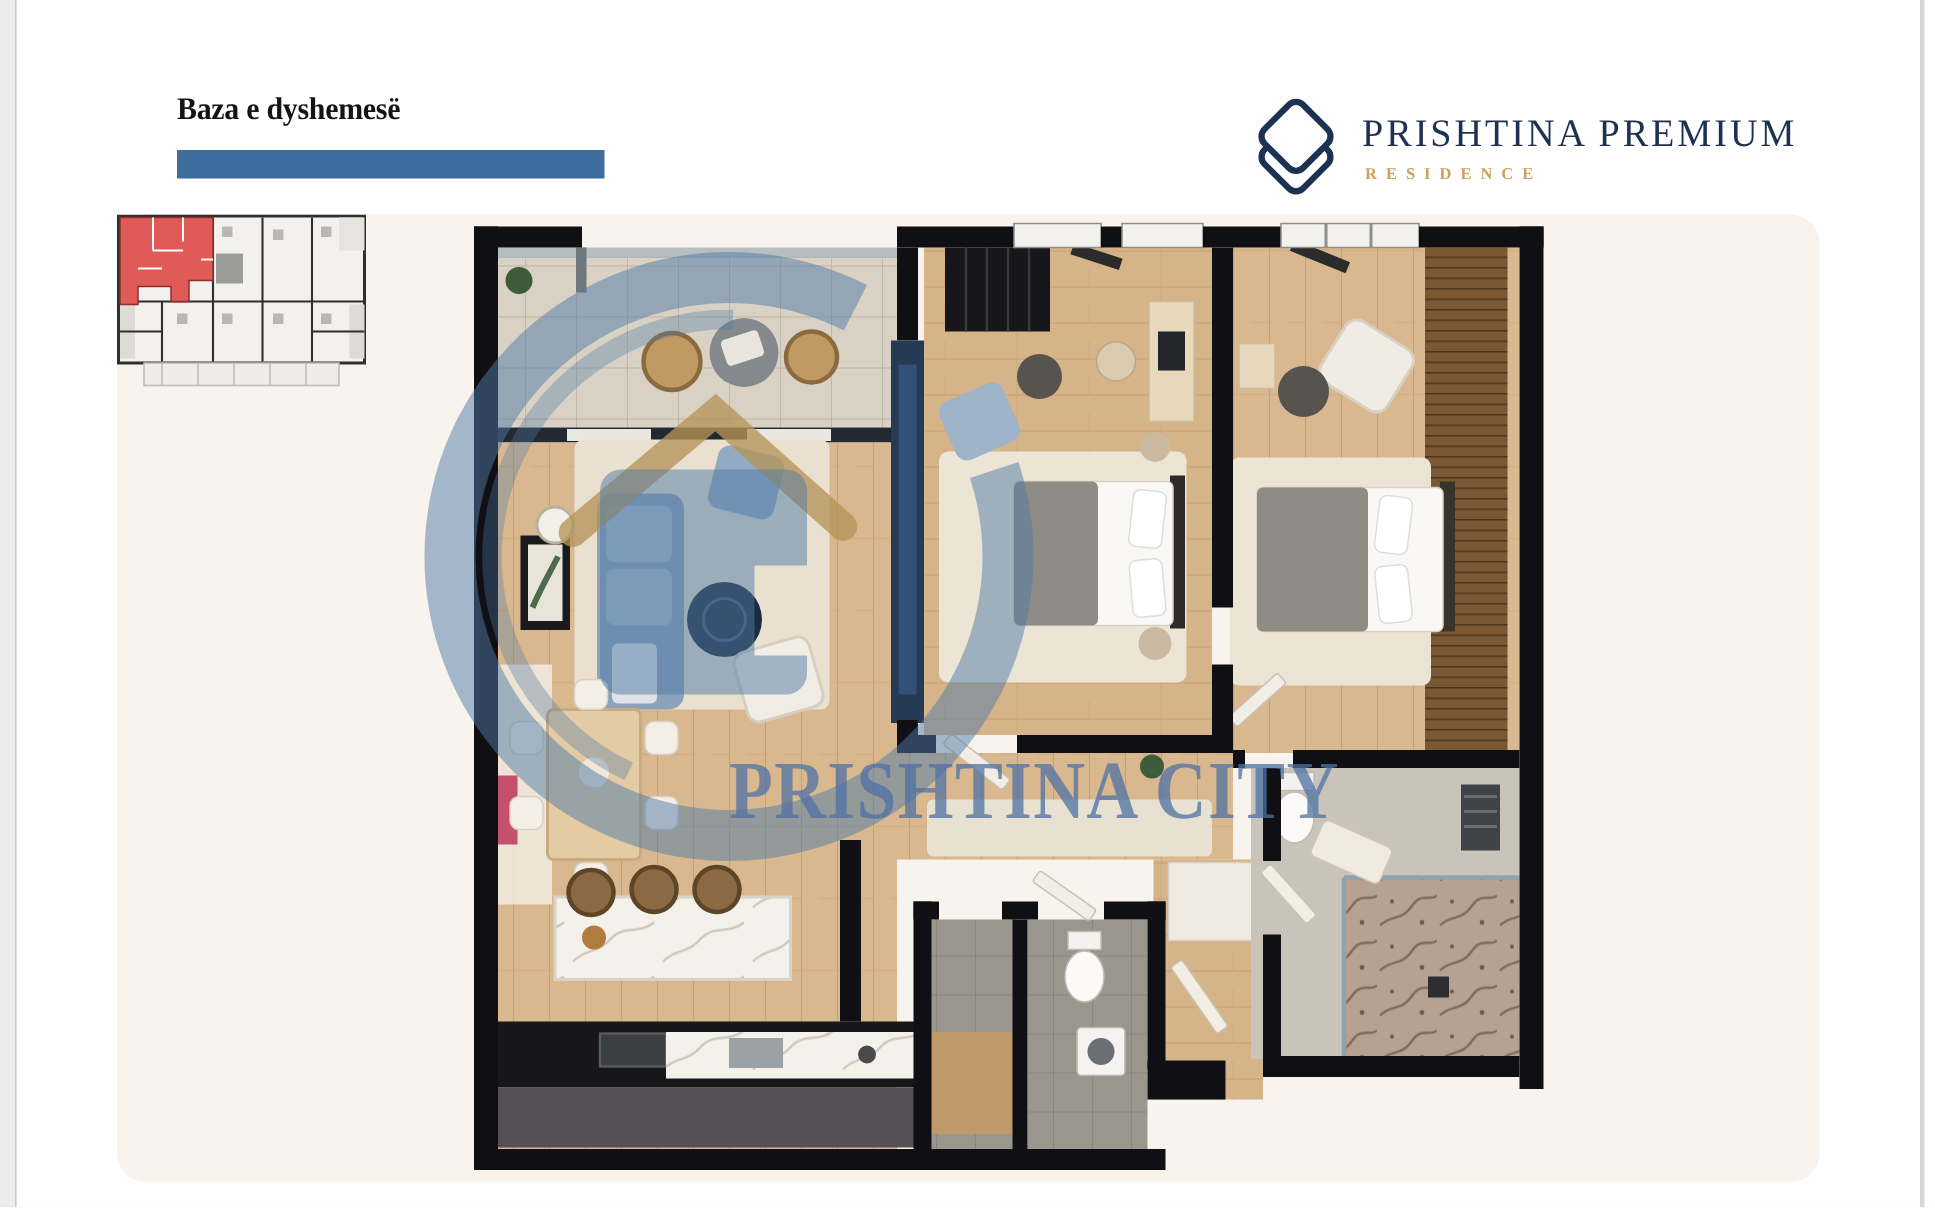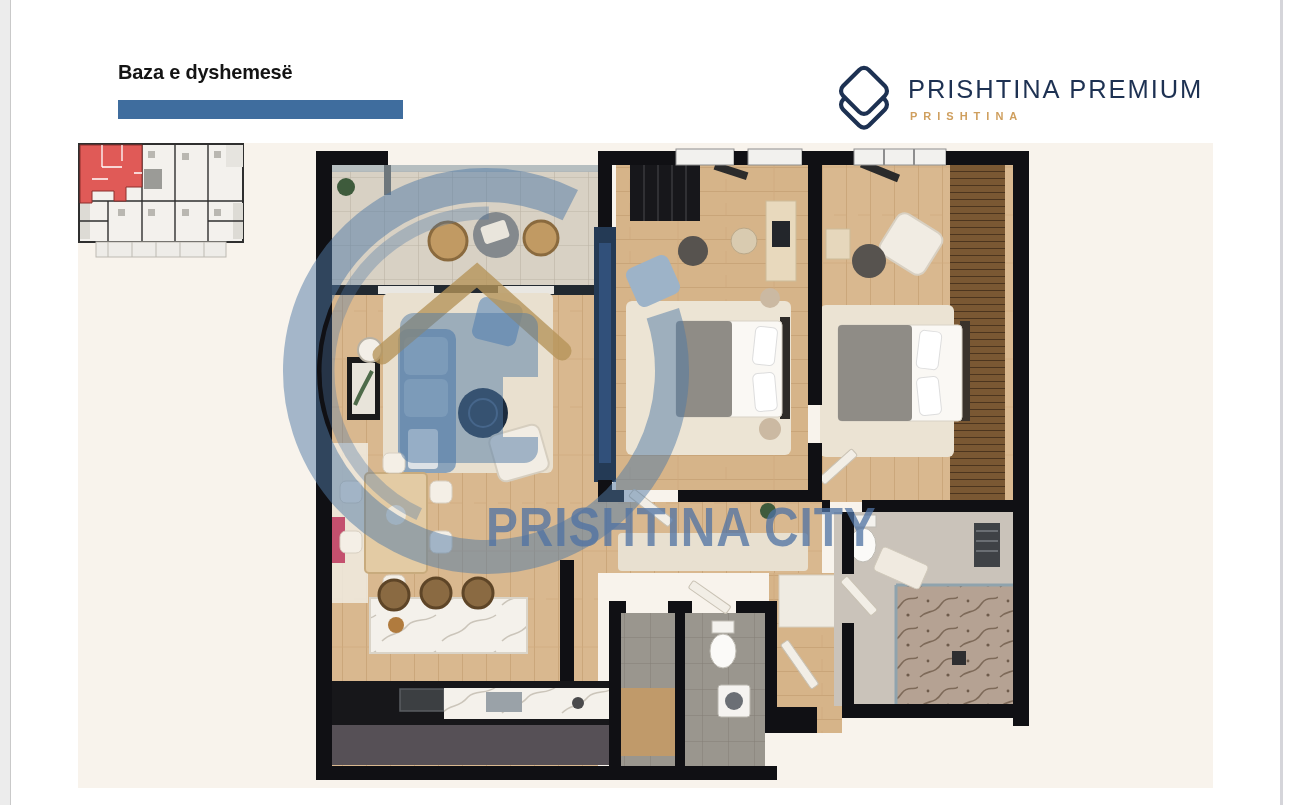--- a/index.html
+++ b/index.html
@@ -1,34 +1,34 @@
 <!DOCTYPE html>
 <html style="--accent-bar: #3F6D9E; --brand-navy: #1D3152; --brand-gold: #CF9F5E; --watermark-blue: #4F79A5; --highlight-red: #E05A57; --wall-black: #101014; --floor-wood: #D9B88F; --plan-bg: #F8F3EC;"><head>
 <meta charset="utf-8">
 <style>
   html,body{margin:0;padding:0;background:#fff;}
   .page{position:relative;width:1290px;height:805px;background:#ffffff;overflow:hidden;
-        font-family:Liberation Sans, sans-serif;}
+        font-family:Liberation Serif, serif;}
   .edge-left{position:absolute;left:0;top:0;width:10px;height:805px;background:#ececec;border-right:1px solid #c9c9c9;}
   .edge-right{position:absolute;left:1280px;top:0;width:3px;height:805px;background:#d5d5da;}
 
   
   .doc-title{position:absolute;left:118px;top:60px;font-size:21px;font-weight:bold;color:#141414;
              letter-spacing:-0.2px;transform:scaleX(.95);transform-origin:left;}
   .title-bar{position:absolute;left:118px;top:100px;width:285px;height:19px;background:var(--accent-bar,#3F6D9E);}
 
   .brand{position:absolute;left:826px;top:58px;width:360px;height:80px;text-align:center;}
   .brand-logo{position:absolute;left:0;top:0;width:76px;height:78px;}
   .brand-name{position:absolute;left:82px;top:16px;font-size:26px;letter-spacing:2px;color:var(--brand-navy,#1D3152);
               font-weight:500;white-space:nowrap;transform:scaleX(.98);transform-origin:left;}
   .brand-sub{position:absolute;left:84px;top:52px;font-size:11px;letter-spacing:6px;color:var(--brand-gold,#CF9F5E);
              font-weight:bold;}
 
   
-  .plan{position:absolute;left:78px;top:143px;width:1135px;height:645px;background:var(--plan-bg,#F8F3EC);}
+  .plan{position:absolute;left:78px;top:143px;width:1135px;height:645px;background:var(--plan-bg,#F8F3EC);border-radius:19px;}
   .plan svg{position:absolute;left:0;top:0;}
   .wm-text{position:absolute;left:408px;top:352px;font-size:55px;font-weight:bold;letter-spacing:1px;
            color:rgba(77,114,163,0.75);white-space:nowrap;transform:scaleX(.87);transform-origin:left;}
   .wall{fill:var(--wall-black,#101014);}
   .inset{position:absolute;left:968px;top:520px;width:167px;height:118px;}
 </style>
 </head>
 <body>
 
 <div class="page">
@@ -53,21 +53,21 @@
         </clipPath>
       <g clip-path="url(#dclip)">
         <rect x="42" y="20" width="9" height="50" fill="#D9A85F"></rect>
         <rect x="31" y="32" width="9" height="40" fill="#E4BE82"></rect>
         <rect x="53" y="27" width="9" height="45" fill="#CE9C54"></rect>
         <rect x="63" y="38" width="7" height="34" fill="#E4BE82"></rect>
         <rect x="24" y="42" width="6" height="30" fill="#D9A85F"></rect>
       </g>
     </svg>
     <div class="brand-name">PRISHTINA PREMIUM</div>
-    <div class="brand-sub">PRISHTINA</div>
+    <div class="brand-sub">RESIDENCE</div>
   </div>
 
   <div class="plan">
     <svg width="1135" height="645" viewBox="0 0 1135 645">
       <defs>
         <pattern id="woodV" width="24" height="96" patternUnits="userSpaceOnUse">
           <rect width="24" height="96" fill="#D9B88F"></rect>
           <path d="M0 0V96" stroke="#C5A073" stroke-width="1.4"></path>
           <path d="M0 24H24M12 72H24" stroke="#CFA97C" stroke-width="1" opacity=".7"></path>
         </pattern>

